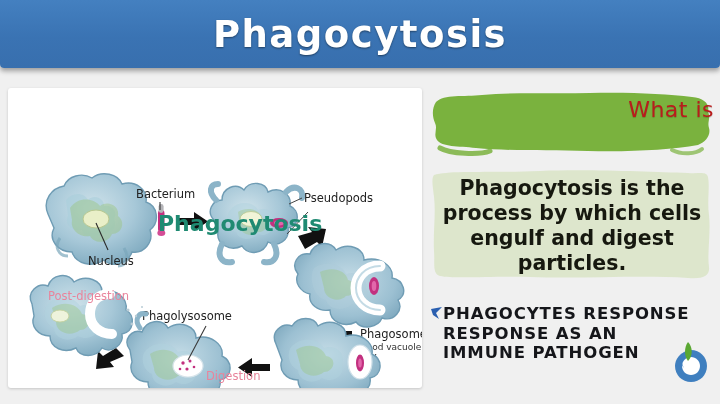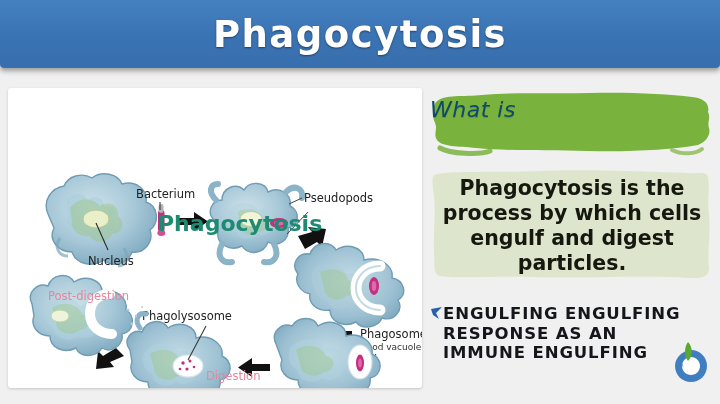--- a/index.html
+++ b/index.html
@@ -34,24 +34,24 @@
   
   #right-col{
     position:absolute;left:430px;top:88px;width:284px;height:308px;
   }
   #brush-header{
     position:relative;width:284px;height:76px;
   }
   #brush-header svg{position:absolute;left:0;top:0;}
   #brush-text{
     position:absolute;left:0;top:8px;width:284px;
-    text-align:left;color:#0c4a6e;
+    text-align:right;color:#b91c1c;
     font-size:22px;line-height:27px;
     font-family:"DejaVu Sans",sans-serif;
-    font-style:italic;font-weight:500;
+    font-weight:500;
     letter-spacing:.5px;
     text-shadow:0 1px 1px rgba(0,0,0,.18);
   }
   #definition-panel{
     position:relative;margin-top:3px;width:284px;height:120px;
   }
   #definition-panel svg{position:absolute;left:0;top:0;}
   #definition-text{
     position:absolute;left:4px;top:9px;width:276px;
     text-align:center;color:#16180f;
@@ -259,23 +259,23 @@
                C3 66 6 46 4 30 C3 20 1 12 4 8 Z" fill="#dde6cc"></path>
     </svg>
     <div id="definition-text">Phagocytosis is the process by which cells engulf and digest particles.</div>
   </div>
 
   <div id="caption-block">
     <svg id="caption-arrow" width="14" height="16" viewBox="0 0 14 16">
       <path d="M1 3 L12 1 L6 7 L9 13 L3 9 Z" fill="#2a5fb0"></path>
     </svg>
     <div id="caption-text">
-      <div>ENGULFING ENGULFING</div>
+      <div>PHAGOCYTES RESPONSE</div>
       <div>RESPONSE AS AN</div>
-      <div>IMMUNE ENGULFING</div>
+      <div>IMMUNE PATHOGEN</div>
     </div>
     <svg id="brand-logo" width="40" height="44" viewBox="0 0 40 44">
       <path d="M20 11 C29 11 36 18 36 27 C36 36 29 43 20 43 C11 43 4 36 4 27
                C4 20 9 14 16 12 Z" fill="#3f7fbf"></path>
       <path d="M20 18 C25 18 29 22 29 27 C29 32 25 36 20 36 C15 36 11 32 11 27
                C11 22 15 18 20 18 Z" fill="#ffffff"></path>
       <path d="M17 3 C22 8 22 17 17 22 C13 17 13 8 17 3 Z" fill="#5aa832"></path>
       <path d="M14 12 C10 17 10 24 13 29 C9 25 8 17 14 12 Z" fill="#3f7fbf"></path>
     </svg>
   </div>

